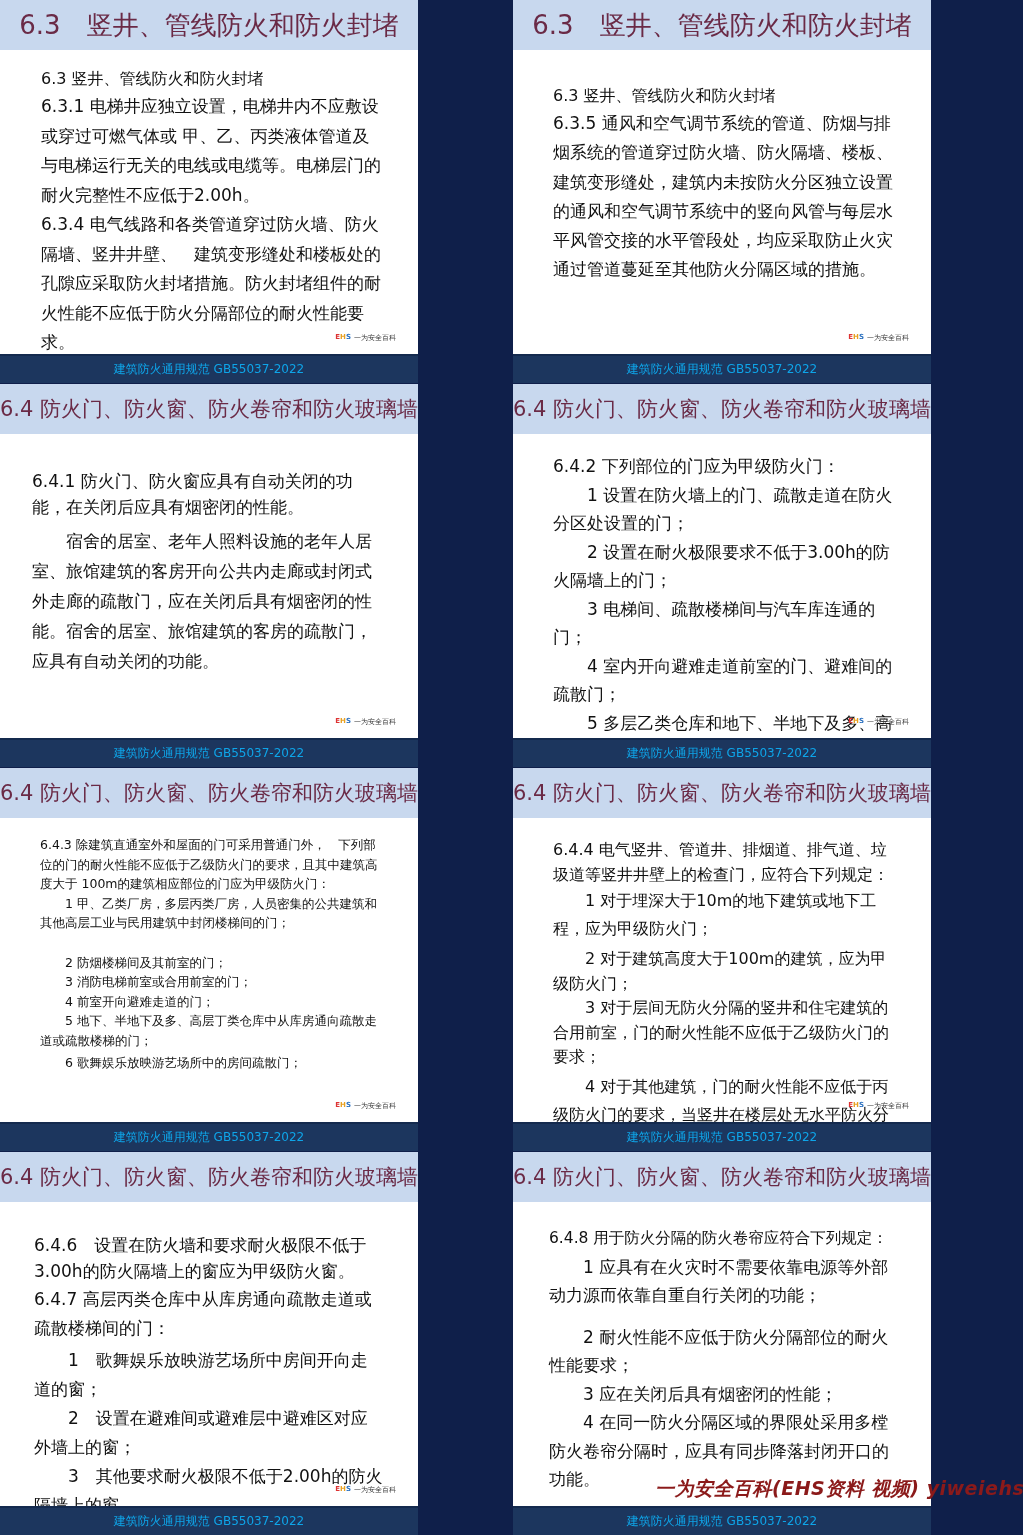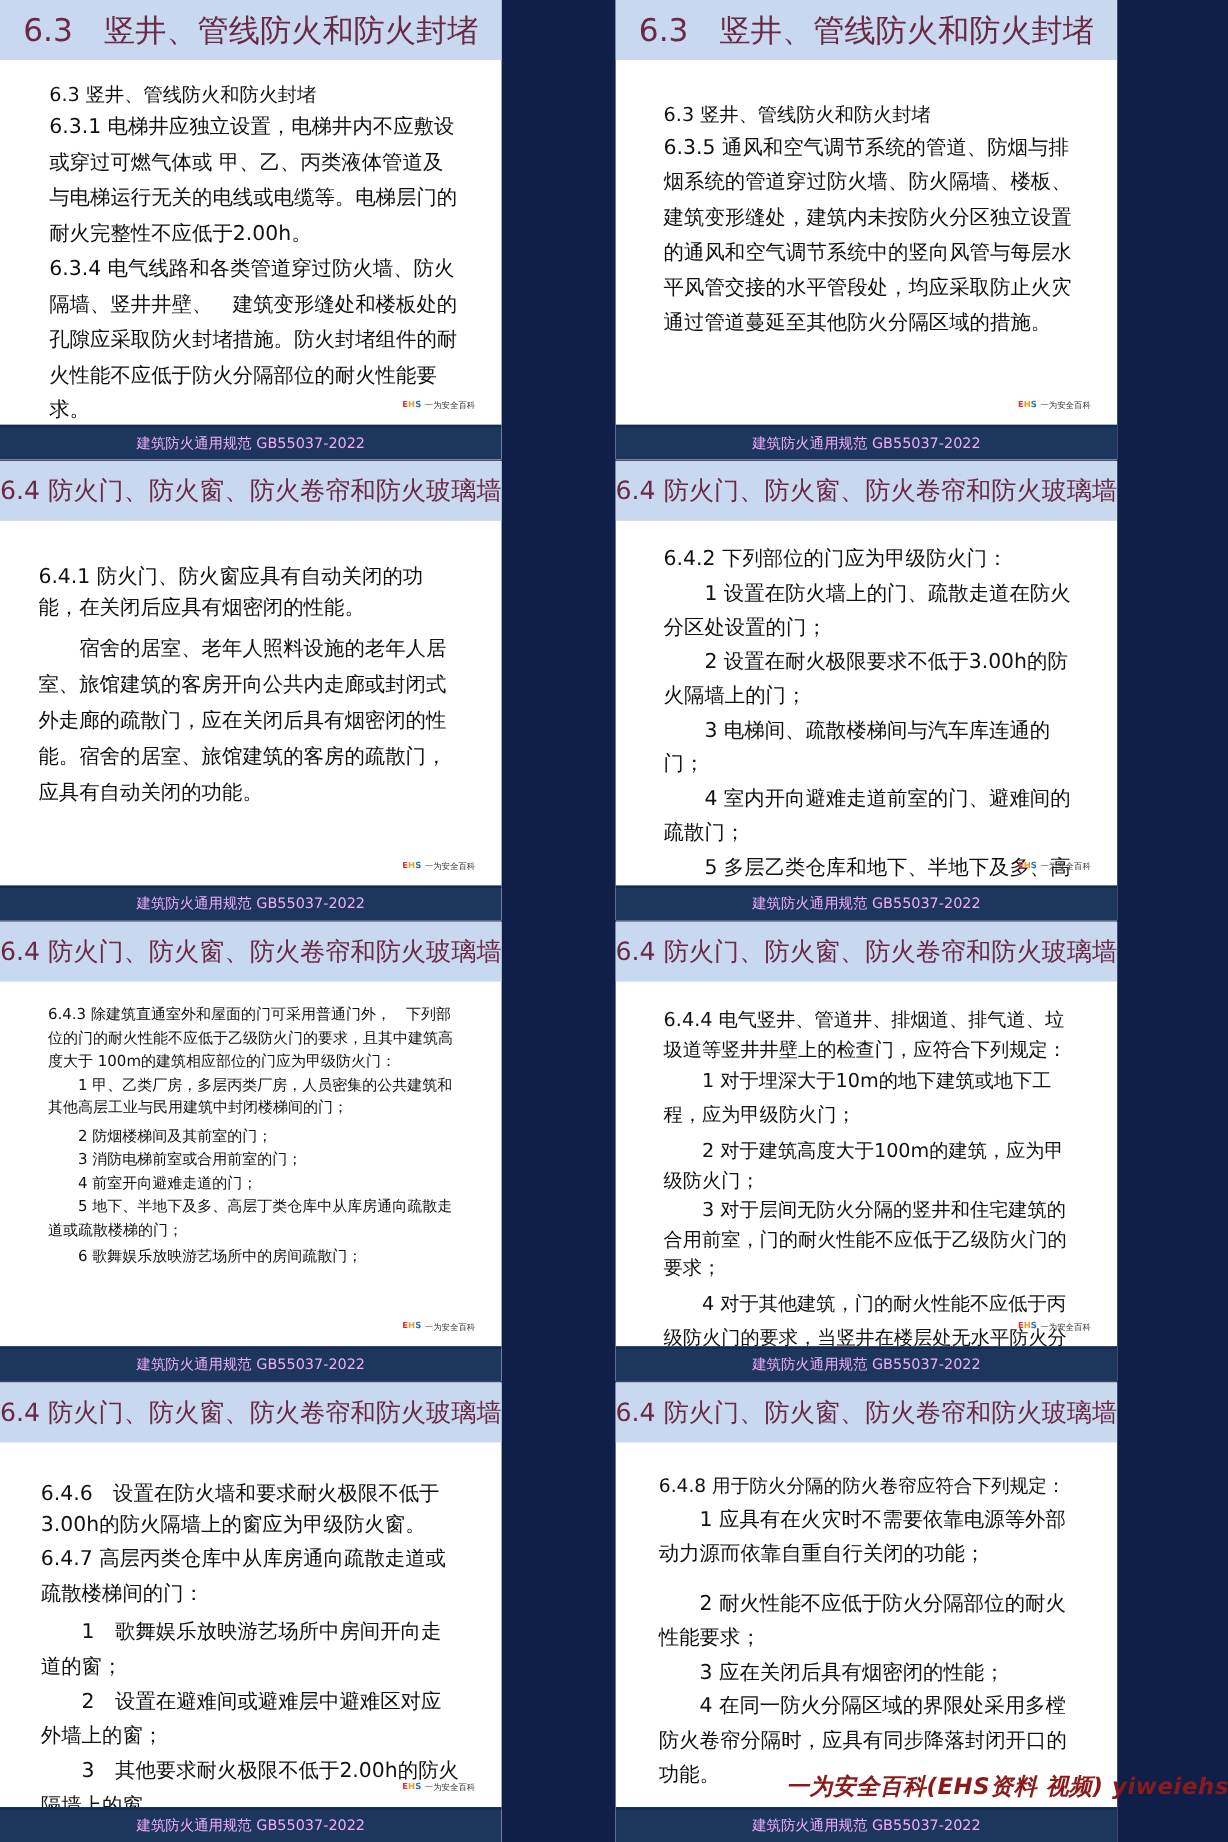--- a/index.html
+++ b/index.html
@@ -1,21 +1,21 @@
 <!DOCTYPE html>
 <html><head>
 <meta charset="utf-8">
 <style>
   html, body { margin:0; padding:0; }
   body { width:1023px; height:1535px; background:#0f1f4a; position:relative; overflow:hidden; font-family:"DejaVu Sans","Liberation Sans",sans-serif; }
   .grid { position:absolute; left:0; top:0; width:1023px; height:1535px; }
   .slide { position:absolute; width:418px; background:#ffffff; overflow:hidden; }
   .slide .hdr { position:absolute; left:0; top:0; right:0; background:#c8d8ee; color:#6a2a46; display:flex; align-items:center; justify-content:center; white-space:nowrap; }
   .slide .body { position:absolute; left:0; right:0; color:#111; }
-  .slide .ftr { position:absolute; left:0; right:0; bottom:0; height:27px; background:#1c365e; color:#f0abfc; font-size:12px; display:flex; align-items:center; justify-content:center; border-top:2px solid #142a4e; }
+  .slide .ftr { position:absolute; left:0; right:0; bottom:0; height:27px; background:#1c365e; color:#0ea5e9; font-size:12px; display:flex; align-items:center; justify-content:center; border-top:2px solid #142a4e; }
   .logo { position:absolute; right:22px; font-size:7px; color:#333; display:flex; align-items:flex-start; gap:3px; }
   .logo .ehs { font-weight:bold; font-size:7px; letter-spacing:0; }
   .logo .ehs .e { color:#d33; } .logo .ehs .h { color:#e8a020; } .logo .ehs .s { color:#2a70c0; }
   p { margin:0; }
   .indent { text-indent:2em; }
   .watermark { position:absolute; left:655px; top:1476px; color:#8b1a1a; font-size:19px; font-weight:bold; font-style:italic; white-space:nowrap; letter-spacing:0.5px; }
 </style>
 </head>
 <body>
 
@@ -76,21 +76,21 @@
         <span>一为安全百科</span>
       </div>
     <div class="ftr">建筑防火通用规范 GB55037-2022</div>
   </div>
 
   <div class="slide" style="left:0;top:768px;height:383px;">
     <div class="hdr" style="height:50px;font-size:21px;">6.4  防火门、防火窗、防火卷帘和防火玻璃墙</div>
     <div class="body" style="top:67px;left:40px;right:34px;font-size:12.5px;line-height:19.5px;">
       <p>6.4.3  除建筑直通室外和屋面的门可采用普通门外，　下列部位的门的耐火性能不应低于乙级防火门的要求，且其中建筑高度大于 100m的建筑相应部位的门应为甲级防火门：</p>
       <p class="indent">1  甲、乙类厂房，多层丙类厂房，人员密集的公共建筑和其他高层工业与民用建筑中封闭楼梯间的门；</p>
-      <p class="indent" style="margin-top:4px;">2  防烟楼梯间及其前室的门；</p>
+      <p class="indent" style="margin-top:20px;">2  防烟楼梯间及其前室的门；</p>
       <p class="indent">3  消防电梯前室或合用前室的门；</p>
       <p class="indent">4  前室开向避难走道的门；</p>
       <p class="indent">5  地下、半地下及多、高层丁类仓库中从库房通向疏散走道或疏散楼梯的门；</p>
       <p class="indent" style="margin-top:3px;">6  歌舞娱乐放映游艺场所中的房间疏散门；</p>
     </div>
     <div class="logo" style="top:333px;">
         <span class="ehs"><span class="e">E</span><span class="h">H</span><span class="s">S</span></span>
         <span>一为安全百科</span>
       </div>
     <div class="ftr">建筑防火通用规范 GB55037-2022</div>

